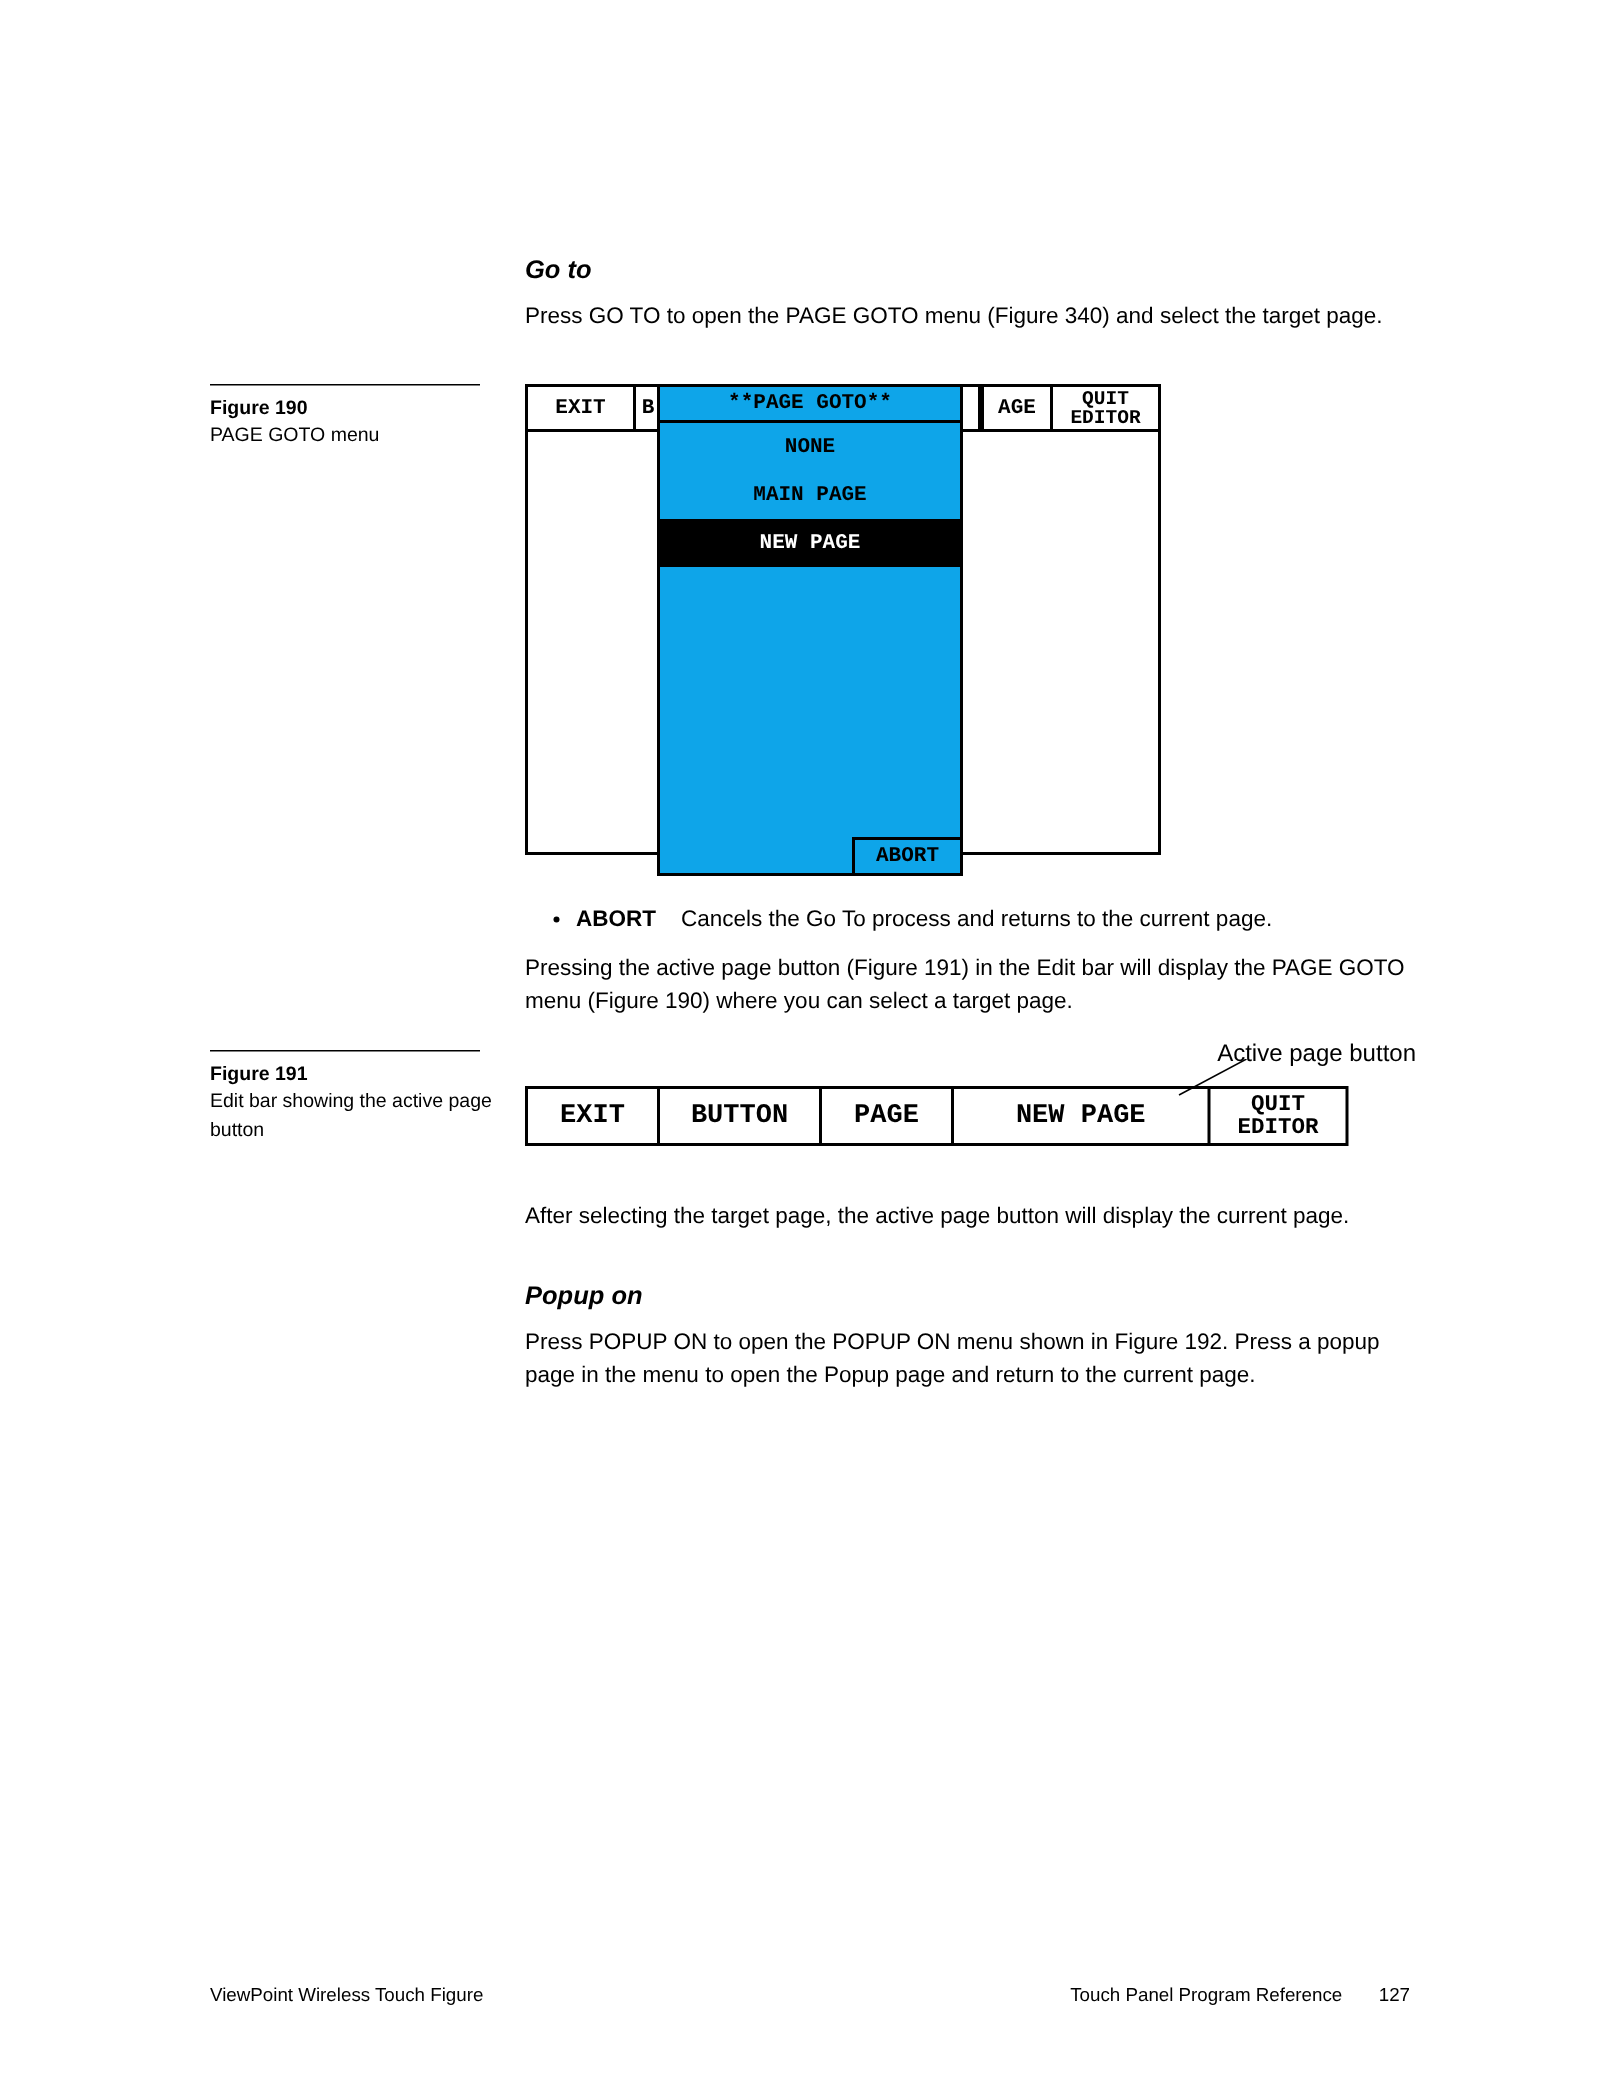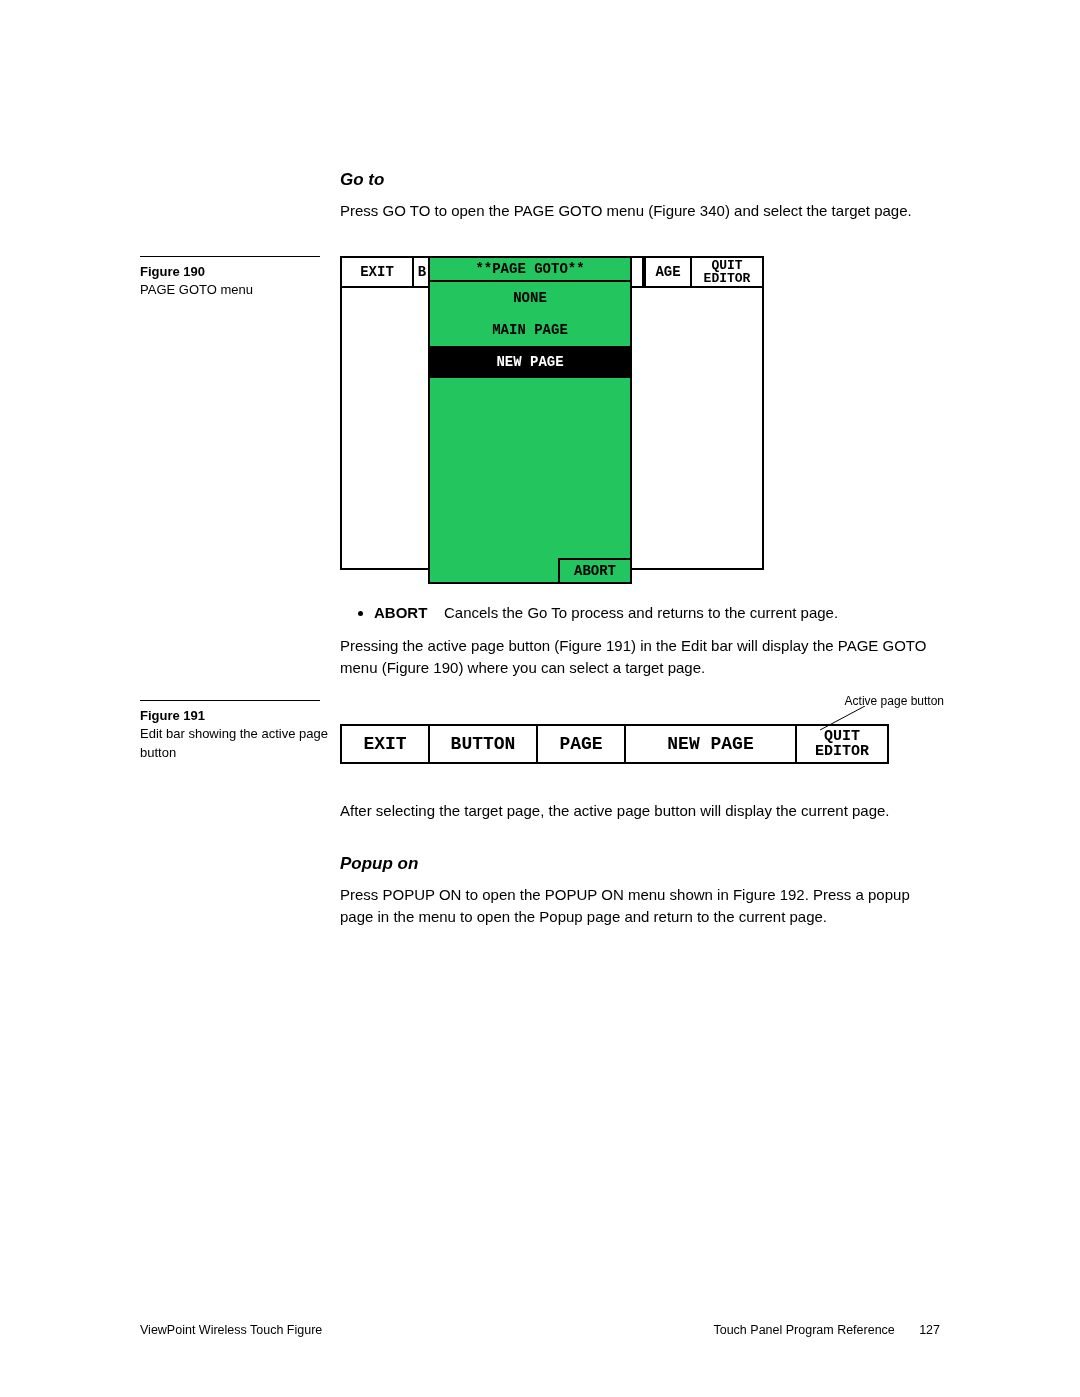--- a/index.html
+++ b/index.html
@@ -21,20 +21,21 @@
   }
   .row {
     display: flex;
     align-items: flex-start;
   }
   .sidecol {
     width: 200px;
     flex: 0 0 200px;
     font-size: 13px;
     line-height: 1.4;
+    padding-right: 10px;
   }
   .sidecol .rule {
     border-top: 1px solid #000;
     margin-bottom: 6px;
     width: 180px;
   }
   .sidecol b { font-weight: bold; }
   .maincol {
     flex: 1 1 auto;
   }
@@ -64,21 +65,21 @@
     justify-content: center;
     font-size: 14px;
   }
   .figbox .cell:last-child { border-right: none; }
   .menu-overlay {
     position: absolute;
     left: 86px;
     top: -2px;
     width: 200px;
     border: 2px solid #000;
-    background: #22c55e;
+    background: #0ea5e9;
     z-index: 2;
   }
   .menu-overlay .mtitle {
     text-align: center;
     font-size: 14px;
     padding: 3px 0;
     border-bottom: 2px solid #000;
   }
   .menu-overlay .mitem {
     text-align: center;
@@ -125,21 +126,21 @@
     justify-content: center;
   }
   .editbar .ecell:last-child { border-right: none; }
   .editbar .twoline {
     flex-direction: column;
     font-size: 15px;
     line-height: 1.05;
   }
   .callout {
     position: absolute;
-    font-size: 12px;
+    font-size: 16px;
   }
   .callout svg { position: absolute; }
   .footer {
     position: absolute;
     bottom: 60px;
     left: 140px;
     right: 140px;
     display: flex;
     justify-content: space-between;
     font-size: 12.5px;

